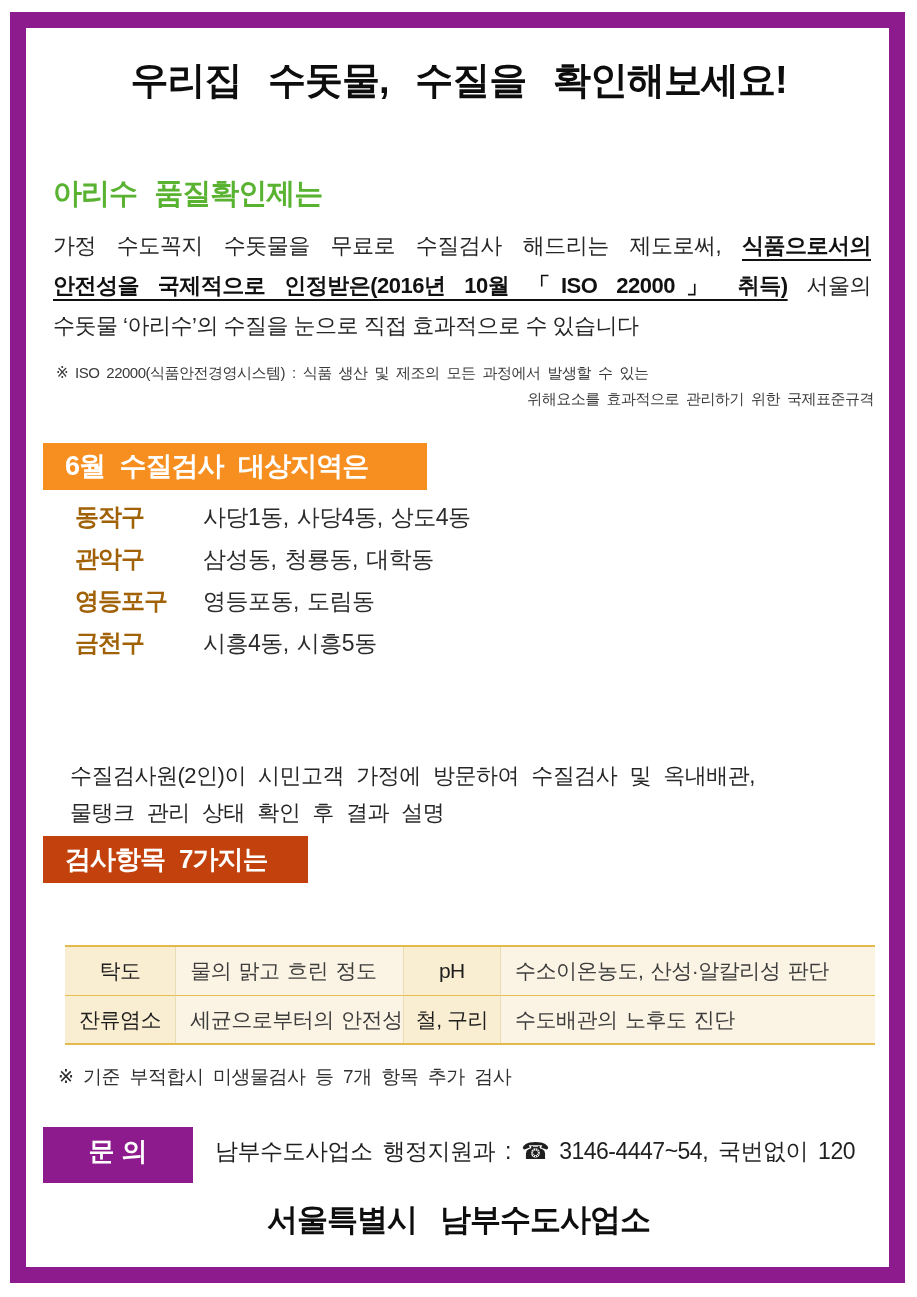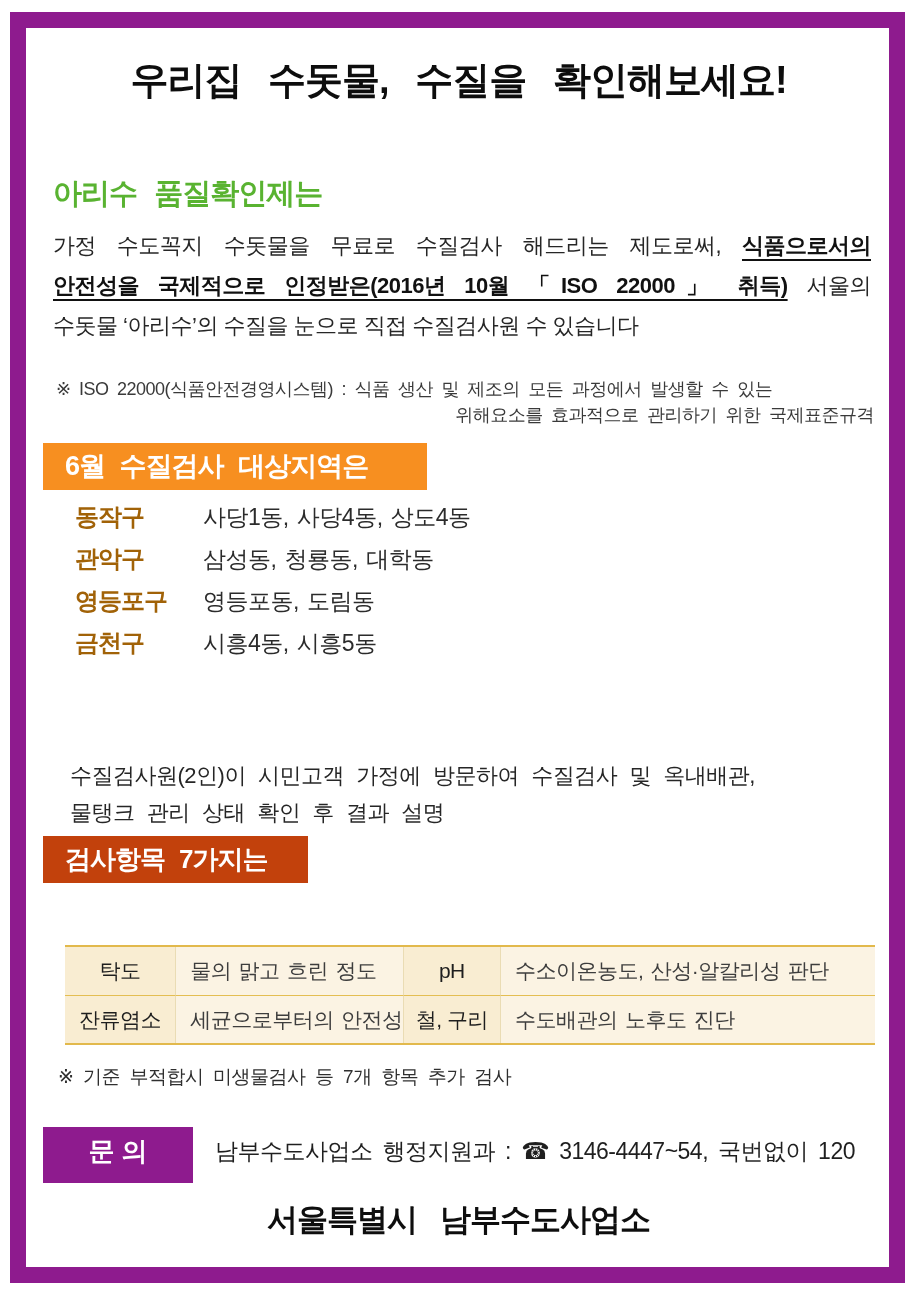--- a/index.html
+++ b/index.html
@@ -34,21 +34,21 @@
   }
   .para-line { white-space:nowrap; }
   .para-line.just { white-space:normal; text-align:justify; text-align-last:justify; word-spacing:2px; }
   .em {
     font-weight:bold; color:#111;
     text-decoration:underline; text-decoration-thickness:2px; text-underline-offset:6px;
   }
 
   .iso-note {
     position:absolute; top:360px; left:56px; width:818px;
-    font-size:18px; line-height:26px; color:#3a3a3a; word-spacing:0.22em; letter-spacing:-0.5px;margin-top:16px;
+    font-size:15px; line-height:26px; color:#3a3a3a; word-spacing:0.22em; letter-spacing:-0.5px;
   }
   .iso-note .l2 { text-align:right; }
 
   .banner {
     position:absolute; left:43px; height:47px;
     color:#ffffff; font-weight:bold; font-size:26px; line-height:47px;
     padding-left:22px; word-spacing:0.3em; letter-spacing:-1px;
   }
   .banner.orange { top:443px; width:384px; background:#F78F20; font-size:27px; }
   .banner.teal   { top:703px; width:254px; background:#4EC8A1; }
@@ -112,21 +112,21 @@
 
   <div class="frame"></div>
 
   <h1 class="title">우리집 수돗물, 수질을 확인해보세요!</h1>
 
   <h2 class="intro-heading">아리수 품질확인제는</h2>
 
   <div class="intro-para">
     <div class="para-line just"><span>가정 수도꼭지 수돗물을 무료로 수질검사 해드리는 제도로써, </span><span class="em">식품으로서의</span></div>
     <div class="para-line just"><span class="em">안전성을 국제적으로 인정받은(2016년 10월 「ISO 22000」 취득)</span><span> 서울의</span></div>
-    <div class="para-line"><span>수돗물 ‘아리수’의 수질을 눈으로 직접 수질검사원 수 있습니다</span></div>
+    <div class="para-line"><span>수돗물 ‘아리수’의 수질을 눈으로 직접 효과적으로 수 있습니다</span></div>
   </div>
 
   <div class="iso-note">
     <div class="l1">※ ISO 22000(식품안전경영시스템) : 식품 생산 및 제조의 모든 과정에서 발생할 수 있는</div>
     <div class="l2">위해요소를 효과적으로 관리하기 위한 국제표준규격</div>
   </div>
 
   <div class="banner orange">6월 수질검사 대상지역은</div>
 
   <div class="districts">

